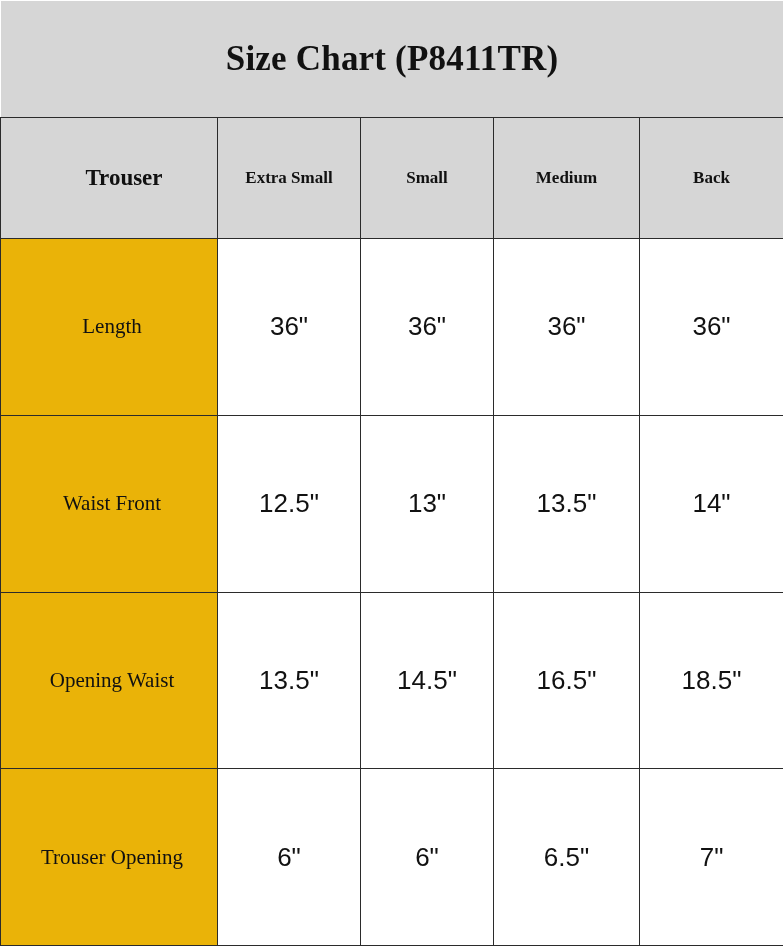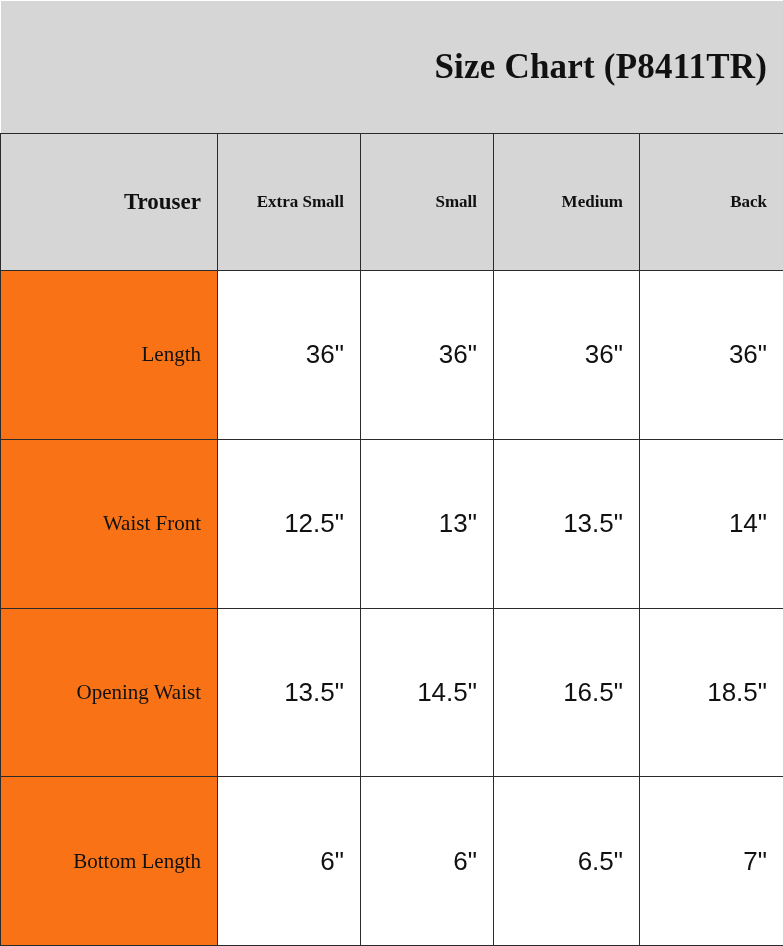--- a/index.html
+++ b/index.html
@@ -20,22 +20,22 @@
     background: #ffffff;
   }
   table.size-chart {
     border-collapse: collapse;
     width: 783px;
     height: 946px;
     table-layout: fixed;
   }
   table.size-chart td {
     border: 1px solid #2b2b2b;
-    padding: 16px;
-    text-align: right;
+    padding: 8px;
+    text-align: center;
     vertical-align: middle;
   }
   
   .title-cell {
     background: #d6d6d6;
     font-family: "Liberation Serif", serif;
     font-weight: bold;
     font-size: 35px;
     color: #111111;
     height: 100px;
@@ -58,21 +58,21 @@
     padding-left: 38px !important;
   }
   .hdr-size {
     font-family: "Liberation Serif", serif;
     font-weight: bold;
     font-size: 17px;
     color: #111111;
   }
   
   .row-label {
-    background: #f97316;
+    background: #eab308;
     font-family: "Liberation Serif", serif;
     font-size: 21px;
     color: #111111;
     text-align: left;
     padding-left: 14px !important;
   }
   .value-cell {
     background: #ffffff;
     font-family: "Liberation Sans", sans-serif;
     font-size: 26px;
@@ -129,21 +129,21 @@
         <td class="row-label">Opening Waist</td>
         <td class="value-cell">13.5"</td>
         <td class="value-cell">14.5"</td>
         <td class="value-cell">16.5"</td>
         <td class="value-cell">18.5"</td>
       </tr>
 
 
 
       <tr>
-        <td class="row-label">Bottom Length</td>
+        <td class="row-label">Trouser Opening</td>
         <td class="value-cell">6"</td>
         <td class="value-cell">6"</td>
         <td class="value-cell">6.5"</td>
         <td class="value-cell">7"</td>
       </tr>
     </tbody>
   </table>
 </div>
 
 </body></html>

